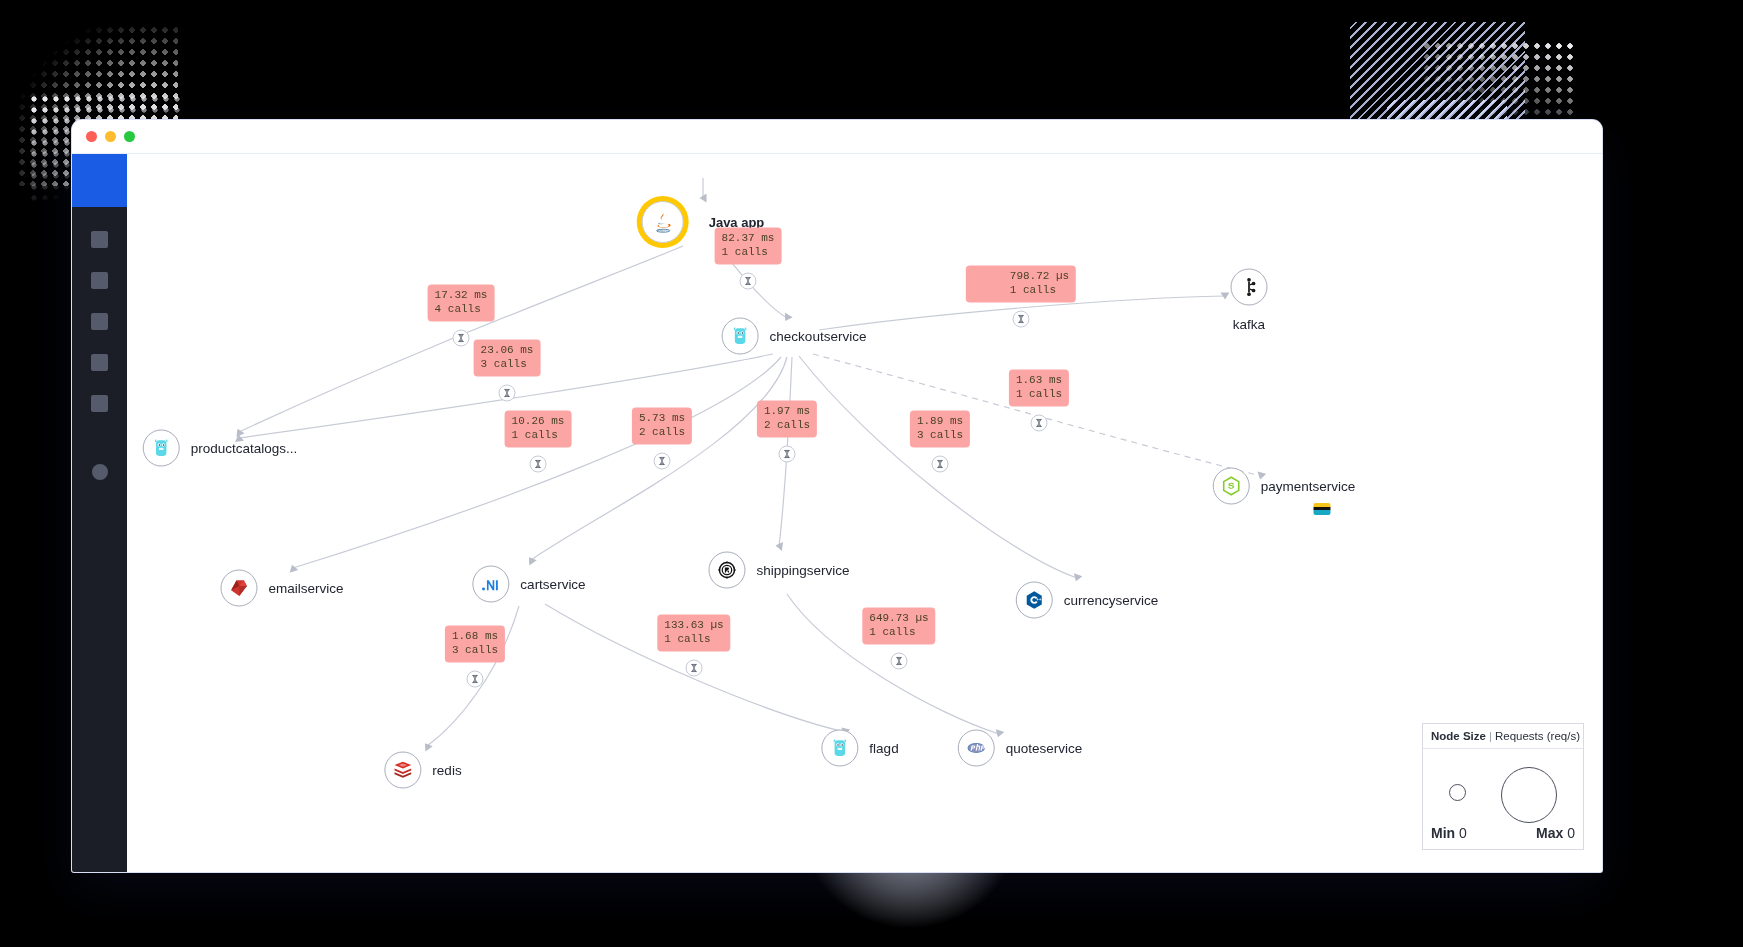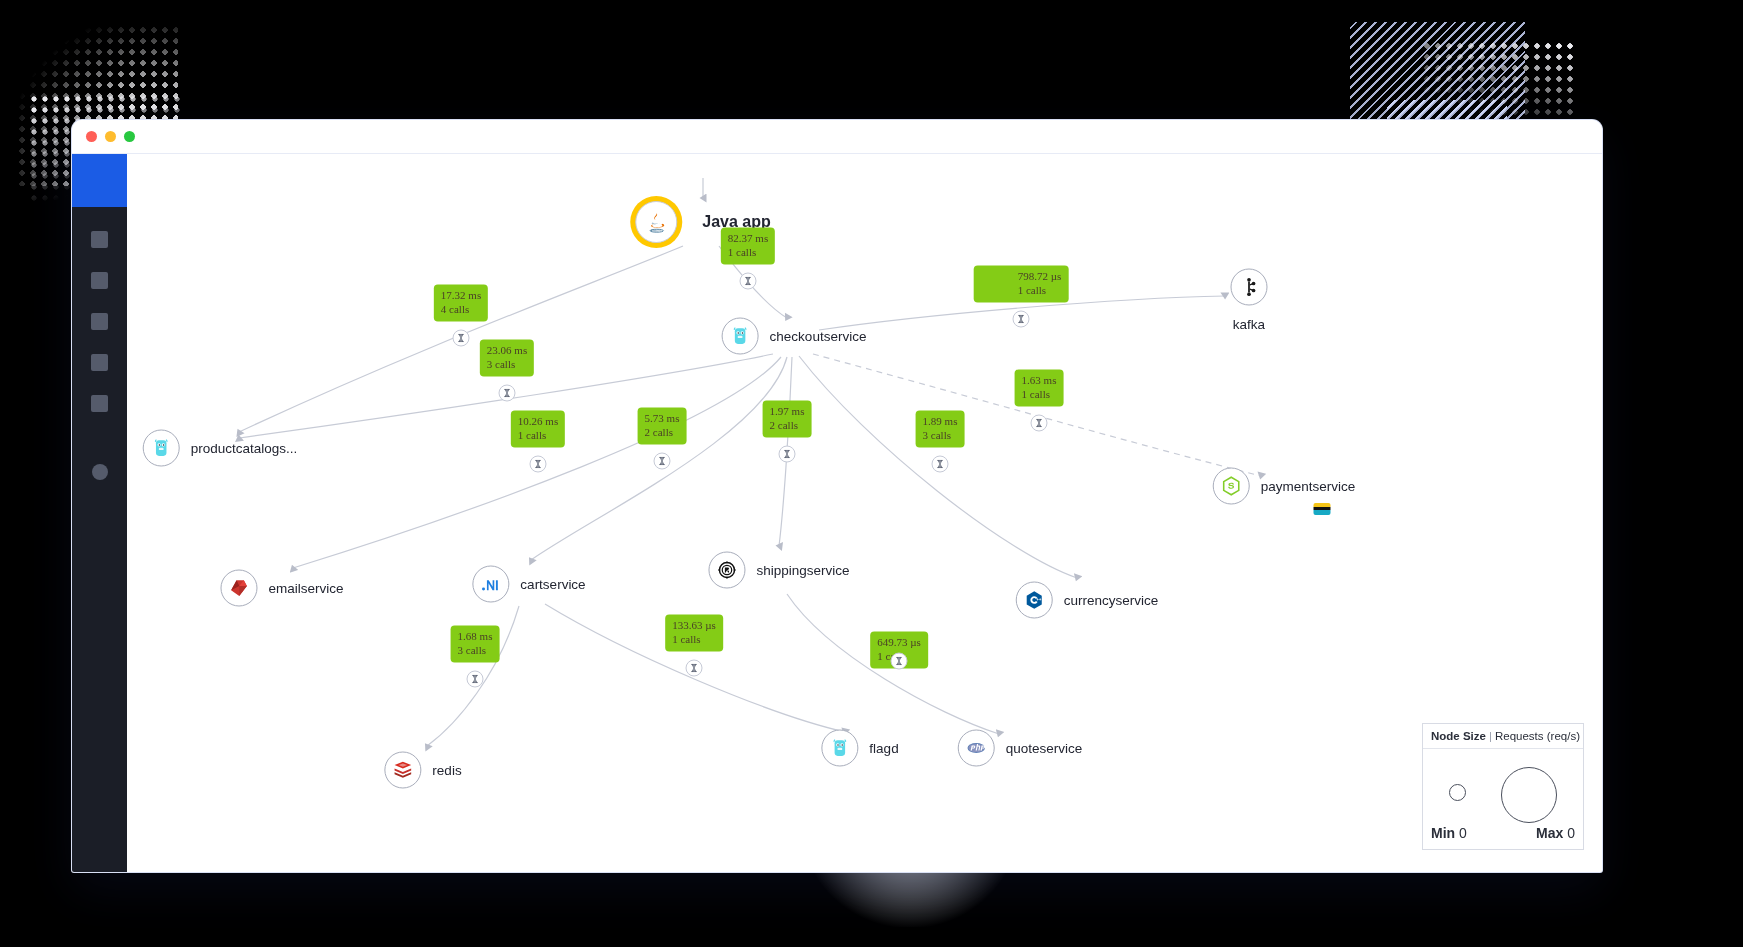--- a/index.html
+++ b/index.html
@@ -117,31 +117,31 @@
   }
   .node.root .node-circle {
     width: 42px; height: 42px; flex: 0 0 42px;
     border: 1.6px solid #c9ccd6;
     box-shadow: 0 0 0 5px #ffc800;
   }
   .node-label {
     font-size: 13.5px; color: #222531; white-space: nowrap;
     font-family: "Liberation Sans", sans-serif;
   }
-  .node.root .node-label { font-weight: bold; font-size: 16px; margin-left: 14px; }
+  .node.root .node-label { font-weight: bold; font-size: 13px; margin-left: 14px; }
   .node-icon { width: 21px; height: 21px; display: block; }
   .node.root .node-icon { width: 25px; height: 25px; }
 
   
   .edge-label {
     position: absolute; transform: translate(-50%, -100%);
-    background: #84cc16; border-radius: 4px;
+    background: #fca5a5; border-radius: 4px;
     padding: 4px 7px 5px 7px; line-height: 1.25;
     font-size: 11px; color: #4a4226; white-space: nowrap;
-    font-family: Liberation Serif, serif;
+    font-family: Liberation Mono, monospace;
   }
   .edge-label .ms { display: block; }
   .edge-label .calls { display: block; }
   .edge-marker {
     position: absolute; transform: translate(-50%, -50%);
     width: 17px; height: 17px; border-radius: 50%;
     background: #fff; border: 1px solid #c6cad6;
     display: flex; align-items: center; justify-content: center;
   }
   .edge-marker svg { width: 9px; height: 9px; }
@@ -494,21 +494,21 @@
               <span class="ms">133.63 µs</span>
               <span class="calls">1 calls</span>
             </div>
             <div class="edge-marker" style="left: 567px; top: 514px;">
               <svg viewBox="0 0 12 12" aria-hidden="true">
                 <path d="M3 1.2h6M3 10.8h6M3.6 1.2c0 2.2 2.4 3.2 2.4 4.8 0 1.6-2.4 2.6-2.4 4.8M8.4 1.2c0 2.2-2.4 3.2-2.4 4.8 0 1.6 2.4 2.6 2.4 4.8" stroke="#5a6172" stroke-width="1.2" fill="none" stroke-linecap="round"></path>
                 <path d="M4.2 2.2h3.6L6 4.4z" fill="#5a6172"></path>
                 <path d="M4.2 9.8h3.6L6 7.6z" fill="#5a6172"></path>
               </svg>
             </div>
-            <div class="edge-label" style="left: 772px; top: 490px; margin-top: 24px;">
+            <div class="edge-label" style="left: 772px; top: 490px;">
               <span class="ms">649.73 µs</span>
               <span class="calls">1 calls</span>
             </div>
             <div class="edge-marker" style="left: 772px; top: 507px;">
               <svg viewBox="0 0 12 12" aria-hidden="true">
                 <path d="M3 1.2h6M3 10.8h6M3.6 1.2c0 2.2 2.4 3.2 2.4 4.8 0 1.6-2.4 2.6-2.4 4.8M8.4 1.2c0 2.2-2.4 3.2-2.4 4.8 0 1.6 2.4 2.6 2.4 4.8" stroke="#5a6172" stroke-width="1.2" fill="none" stroke-linecap="round"></path>
                 <path d="M4.2 2.2h3.6L6 4.4z" fill="#5a6172"></path>
                 <path d="M4.2 9.8h3.6L6 7.6z" fill="#5a6172"></path>
               </svg>
             </div>

